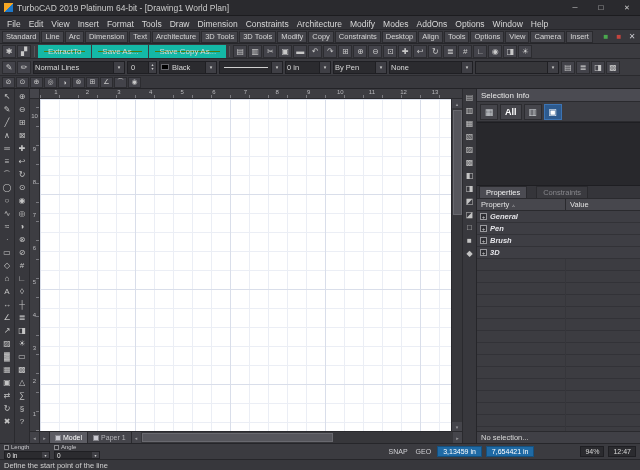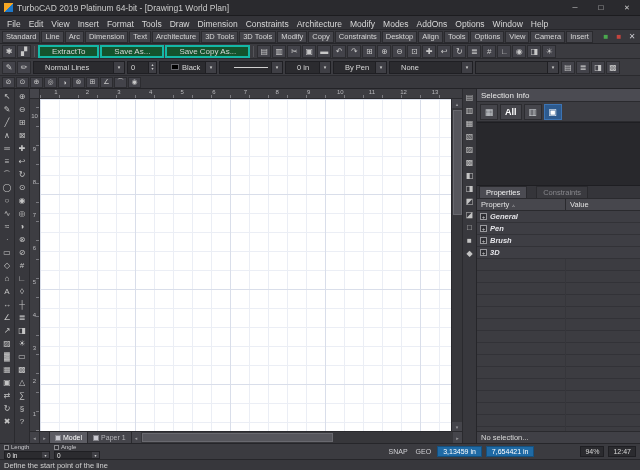--- a/index.html
+++ b/index.html
@@ -26,25 +26,25 @@
   .tabsrow-right{margin-left:auto;display:flex;gap:1px;padding-right:2px;}
   .cicon{width:12px;height:12px;display:flex;align-items:center;justify-content:center;font-size:8px;}
 
   
   .row{position:absolute;left:0;width:640px;display:flex;align-items:center;padding-left:2px;gap:1px;background:#3b3b40;}
   .iconrow{top:44px;height:15px;border-bottom:1px solid #2a2a2e;}
   .proprow{top:59px;height:17px;gap:2px;border-bottom:1px solid #2a2a2e;}
   .snaprow{top:76px;height:13px;background:#38383d;border-bottom:1px solid #232327;}
   .ticon{width:14px;height:13px;flex:0 0 14px;display:flex;align-items:center;justify-content:center;font-size:8px;color:#c8c8c8;background:#43434a;border:1px solid #2c2c30;}
   .snaprow .ticon{width:13px;height:11px;flex-basis:13px;font-size:7px;}
-  .txtbtn{height:13px;padding:0 12px;font-size:8px;background:#14532d;border:2px solid #14b8a6;color:#d6d6d6;display:flex;align-items:center;flex:0 0 auto;}
+  .txtbtn{height:13px;padding:0 4px;font-size:8px;background:#4d7c0f;border:6px solid #14b8a6;color:#d6d6d6;display:flex;align-items:center;flex:0 0 auto;}
   .vdiv{width:1px;height:11px;background:#55555a;margin:0 2px;flex:0 0 1px;}
 
   
-  .combo{height:13px;background:#2b2b2f;border:1px solid #1f1f23;display:flex;align-items:center;font-size:7.5px;color:#d8d8d8;padding-left:11px;flex:0 0 auto;}
+  .combo{height:13px;background:#2b2b2f;border:1px solid #1f1f23;display:flex;align-items:center;font-size:7.5px;color:#d8d8d8;padding-left:1px;flex:0 0 auto;}
   .combo .arr{margin-left:auto;width:11px;height:100%;background:#3f3f45;border-left:1px solid #1f1f23;display:flex;align-items:center;justify-content:center;color:#cfcfcf;}
   .combo .arr::after{content:"▾";font-size:5px;}
   .combo.disabled{color:#69696e;background:#36363a;}
   .w92{width:92px;}.w58{width:58px;}.w64{width:64px;}.w46{width:46px;}.w54{width:54px;}.w60{width:84px;}
   .swatch{width:8px;height:6px;background:#000000;border:1px solid #66666c;margin-right:3px;flex:0 0 8px;}
   .lineprev{flex:1;height:1px;background:#d0d0d0;margin:0 3px;}
   .spin{width:30px;height:13px;background:#2b2b2f;border:1px solid #1f1f23;display:flex;align-items:center;padding-left:3px;font-size:7.5px;color:#d8d8d8;flex:0 0 30px;}
   .updown{margin-left:auto;width:8px;height:100%;background:#3f3f45;border-left:1px solid #1f1f23;display:flex;flex-direction:column;align-items:center;justify-content:center;font-size:4px;line-height:4px;color:#cfcfcf;}
   .updown::before{content:"▴";}
   .updown::after{content:"▾";}

